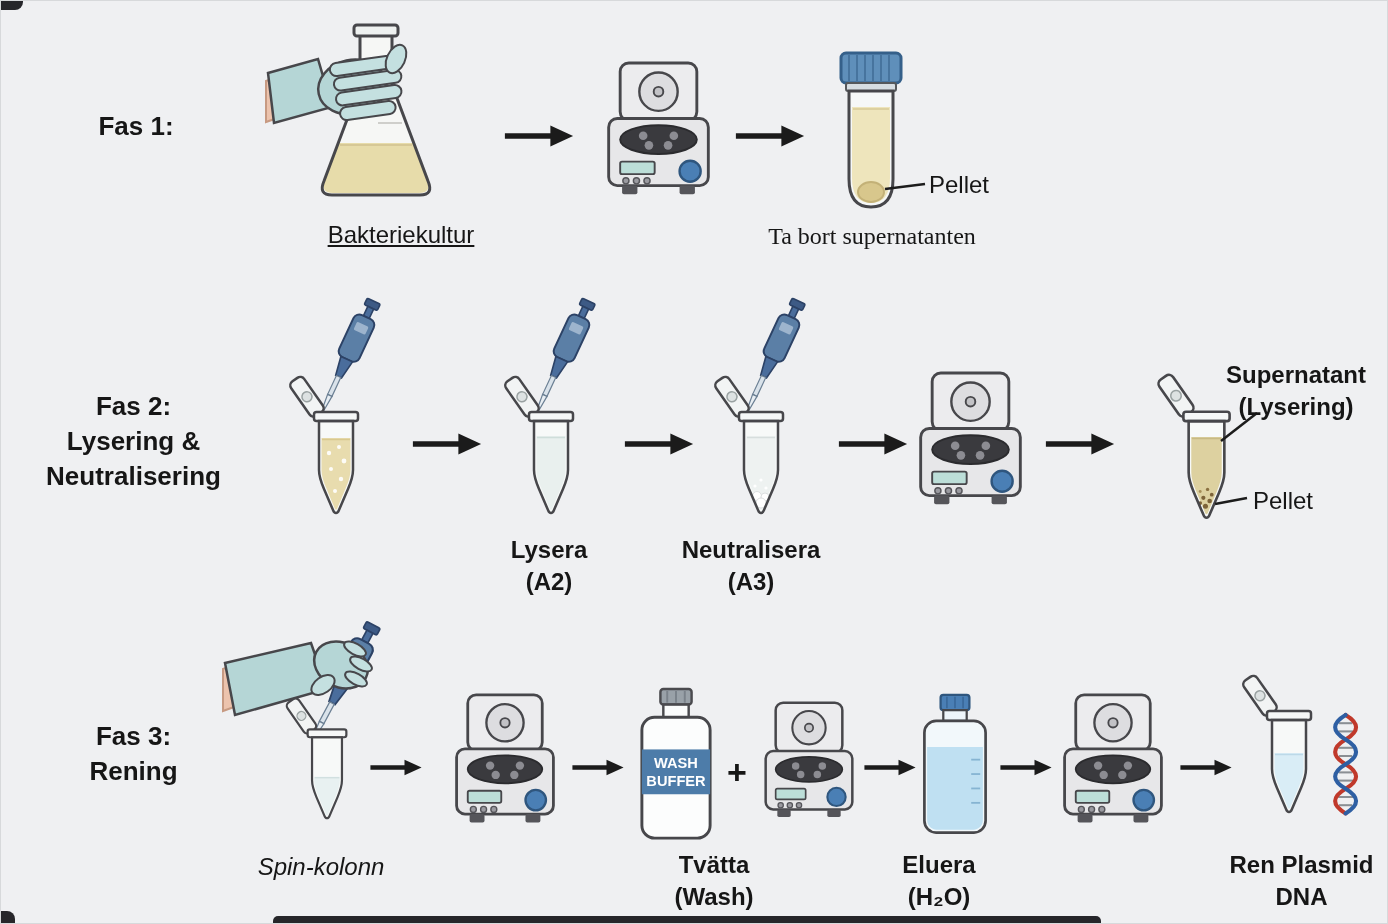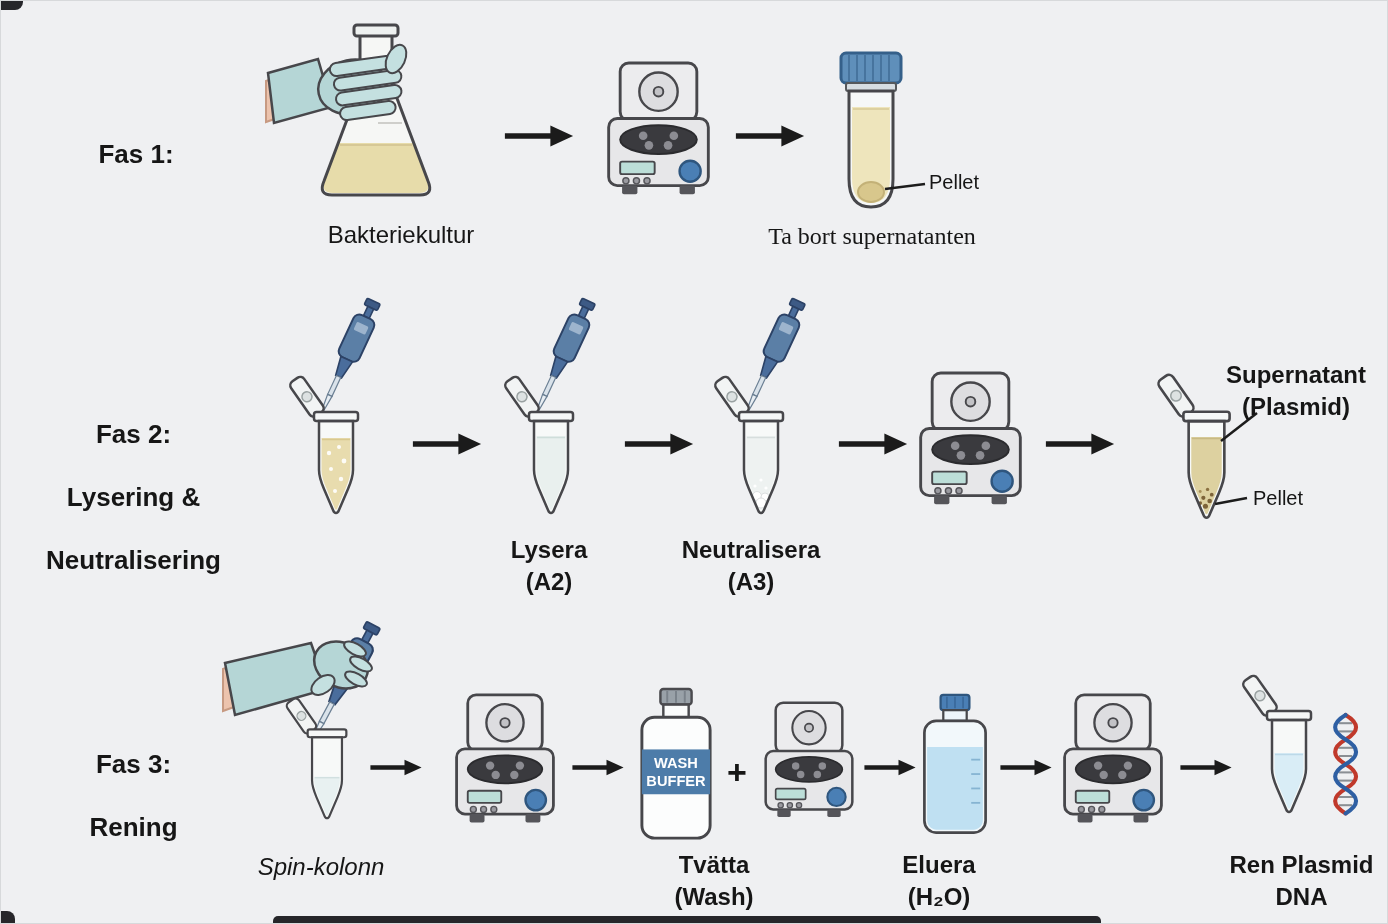--- a/index.html
+++ b/index.html
@@ -4,24 +4,24 @@
 <style>
   html,body{margin:0;padding:0;background:#e2e4e6;}
   #canvas{
     position:relative;width:1388px;height:924px;background:#eff0f2;
     font-family:"Liberation Sans",sans-serif;color:#161616;overflow:hidden;
     border:1px solid #d7d9db;box-sizing:border-box;
   }
   .abs{position:absolute;}
   svg{overflow:visible;display:block;}
   .phase-label{font-weight:700;font-size:26px;line-height:1.35;text-align:center;}
-  .phase-label span{display:block;margin-top:28px;}
+  .phase-label span{display:block;}
   .caption{font-size:24px;line-height:1.32;text-align:center;}
   .caption span{display:block;font-weight:bold;}
-  .side-label{font-size:20px;text-align:left;}
+  .side-label{font-size:24px;text-align:left;}
   .plus{font-size:34px;font-weight:700;text-align:center;}
   .artifact{background:#26262a;}
 </style>
 </head>
 <body>
 
 <div id="canvas">
 
   <svg width="0" height="0" style="position:absolute" aria-hidden="true">
     <defs>
@@ -103,21 +103,21 @@
     <path d="M2,50 L52,36 L66,84 L8,100 Z" fill="#b5d6d6" stroke="#47474b" stroke-width="2.5"></path>
     <ellipse cx="86" cy="64" rx="34" ry="27" transform="rotate(-12 86 64)" fill="#b5d6d6" stroke="#47474b" stroke-width="2.5"></ellipse>
     <g transform="rotate(-8 100 60)">
       <rect x="66" y="36" width="64" height="13" rx="6.5" fill="#c4e0e0" stroke="#47474b" stroke-width="2"></rect>
       <rect x="68" y="51" width="68" height="13" rx="6.5" fill="#c4e0e0" stroke="#47474b" stroke-width="2"></rect>
       <rect x="68" y="66" width="66" height="13" rx="6.5" fill="#c4e0e0" stroke="#47474b" stroke-width="2"></rect>
       <rect x="70" y="81" width="56" height="13" rx="6.5" fill="#c4e0e0" stroke="#47474b" stroke-width="2"></rect>
     </g>
     <ellipse cx="130" cy="36" rx="9" ry="15" transform="rotate(25 130 36)" fill="#c4e0e0" stroke="#47474b" stroke-width="2"></ellipse>
   </svg>
-  <div class="abs caption" style="left:290px;top:218px;width:220px;">Bakteriekultur</div>
+  <div class="abs caption" style="left:290px;top:218px;width:220px;text-decoration:underline;">Bakteriekultur</div>
 
   <svg class="abs" style="left:502px;top:122px;" width="72" height="26" viewBox="0 0 76 26">
       <use href="#arrow"></use>
     </svg>
 
   <svg class="abs" style="left:600px;top:60px;" width="115" height="139" viewBox="0 0 120 145">
       <use href="#centrifuge"></use>
     </svg>
 
   <svg class="abs" style="left:733px;top:122px;" width="72" height="26" viewBox="0 0 76 26">
@@ -237,21 +237,21 @@
       <circle cx="55" cy="93" r="1.8" fill="#7d6338"></circle>
       <circle cx="51" cy="88" r="1.6" fill="#8a7040"></circle>
       <circle cx="44" cy="90" r="1.4" fill="#a58d58"></circle>
       <use href="#tube-open"></use>
     </g>
     <line x1="92" y1="58" x2="128" y2="30" stroke="#1c1c1c" stroke-width="2.5"></line>
     <line x1="86" y1="121" x2="118" y2="115" stroke="#1c1c1c" stroke-width="2.5"></line>
   </svg>
   <div class="abs caption" style="left:1205px;top:358px;width:180px;">
     <span>Supernatant</span>
-    <span>(Plasmid)</span>
+    <span>(Lysering)</span>
   </div>
   <div class="abs side-label" style="left:1252px;top:486px;width:100px;">Pellet</div>
 
   <div class="abs phase-label" style="left:25px;top:718px;width:215px;">
     <span>Fas 3:</span>
     <span>Rening</span>
   </div>
 
   <svg class="abs" style="left:222px;top:606px;" width="170" height="245" viewBox="0 0 170 245">
     <path d="M0,62 L16,56 L22,96 L0,104 Z" fill="#ecc3ad" stroke="#c79a82" stroke-width="2"></path>

